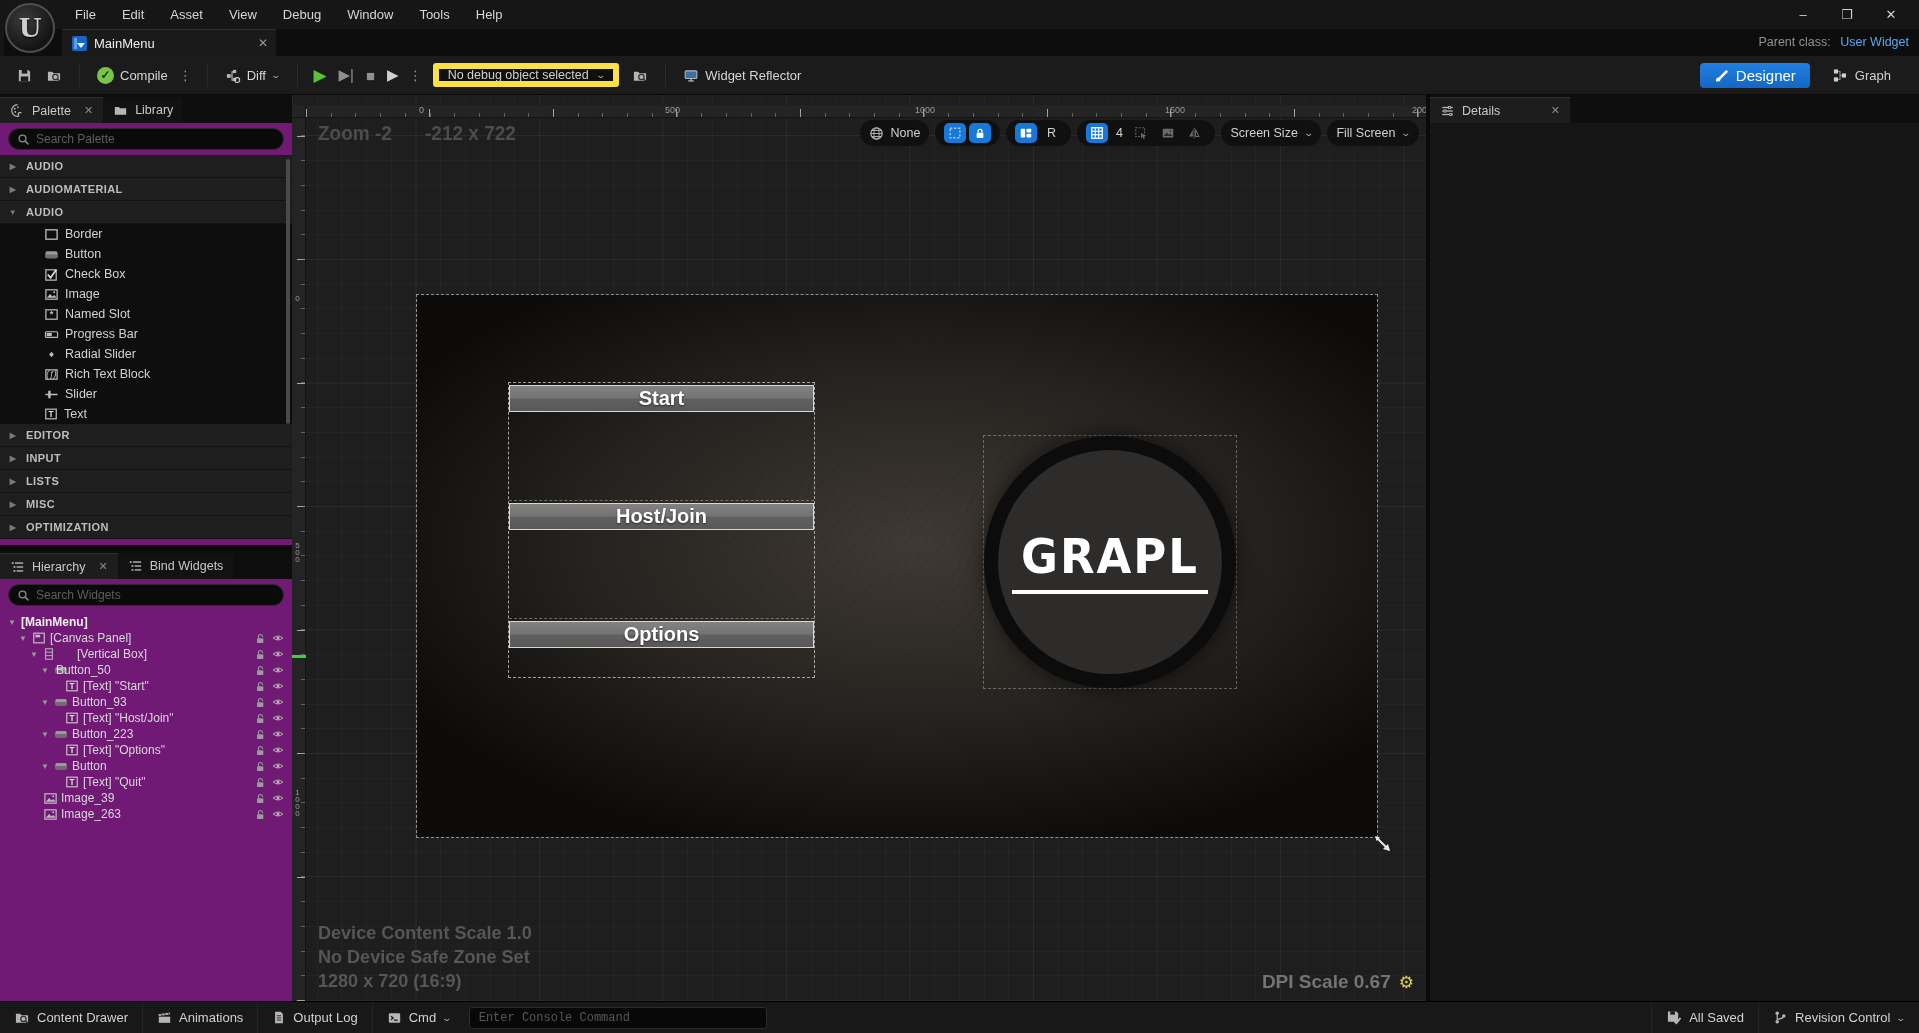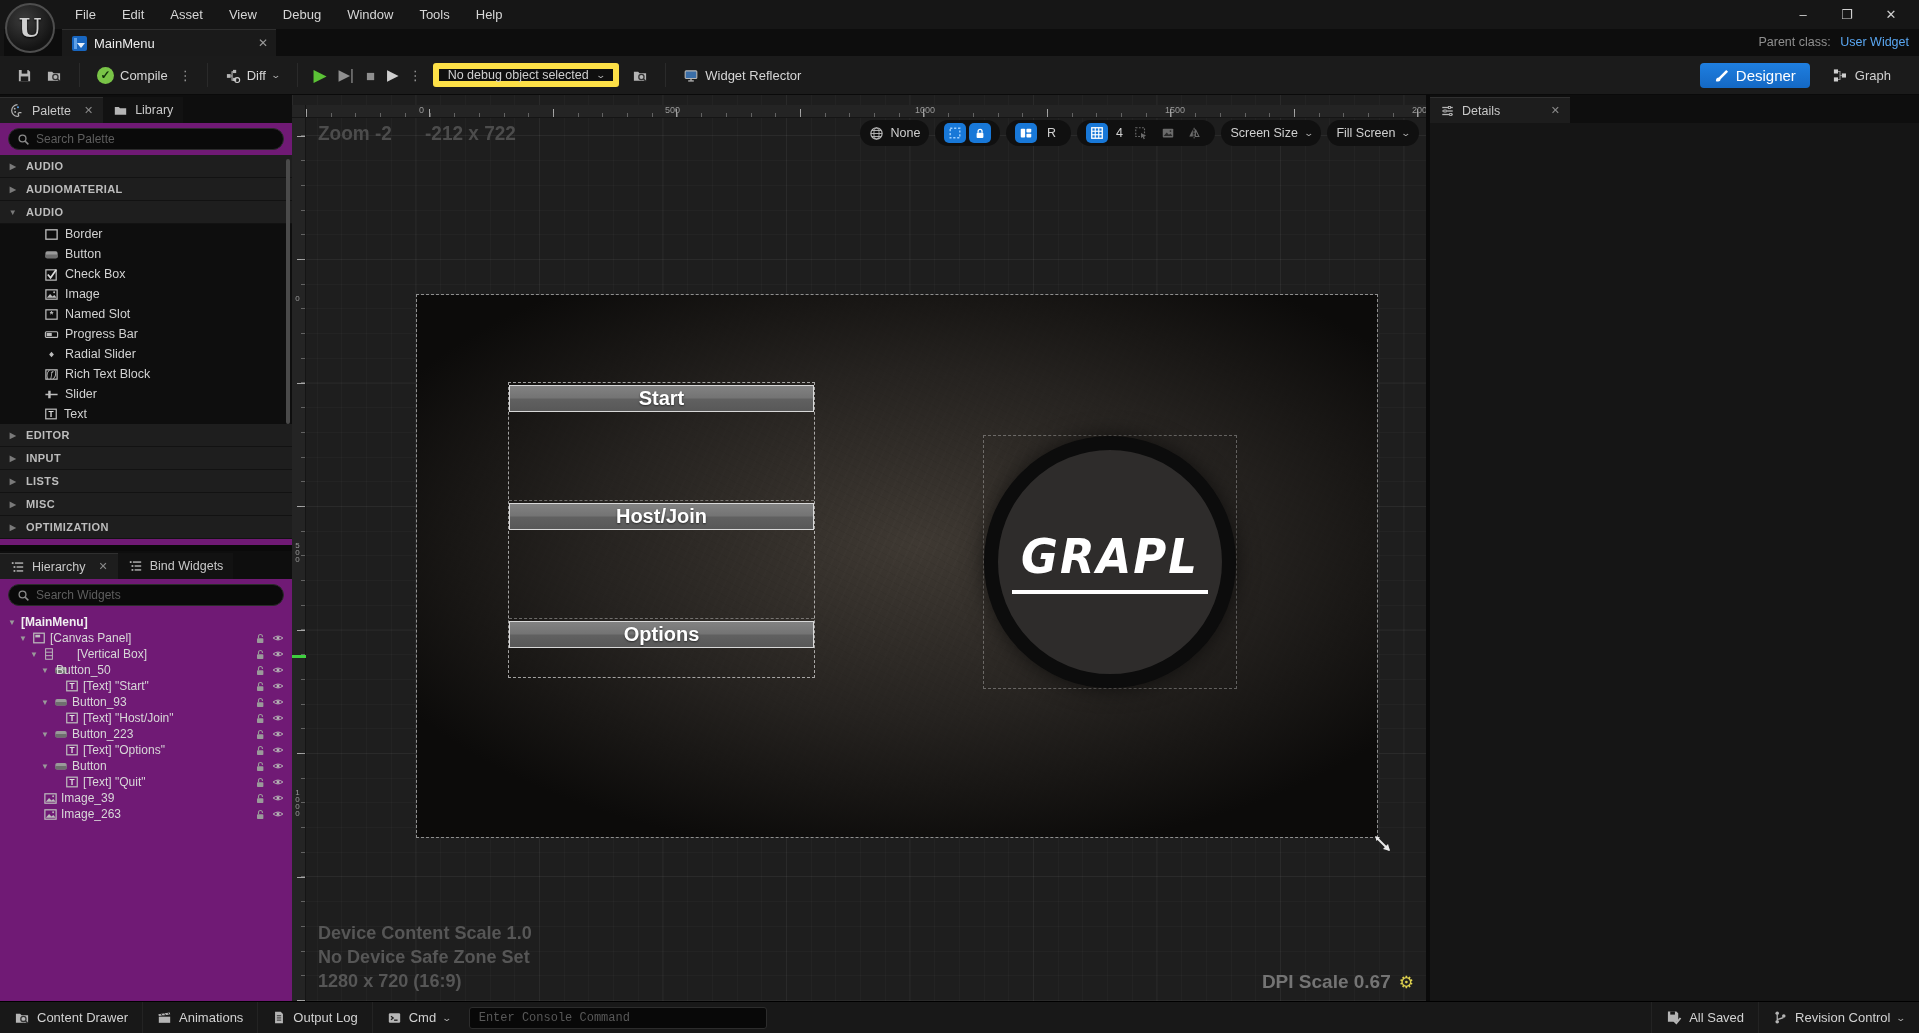--- a/index.html
+++ b/index.html
@@ -119,21 +119,21 @@
       #161311; }
   .vbox { position:absolute; left:91px; top:87px; width:307px; height:296px; border:1px dashed rgba(255,255,255,.6); }
   .vslot { position:relative; width:100%; border-bottom:1px dashed rgba(255,255,255,.35); }
   .vslot:last-child { border-bottom:0; }
   .menu-btn { position:absolute; left:0; right:0; top:2px; height:27px;
     background:linear-gradient(180deg,#828282 0%,#747474 46%,#606060 54%,#585858 100%);
     border:1px solid #d8d8d8; display:flex; align-items:center; justify-content:center;
     font-size:20px; font-weight:bold; color:#fff; text-shadow:0 1px 2px rgba(0,0,0,.55); }
   .logo-box { position:absolute; left:566px; top:140px; width:254px; height:254px; border:1px dashed rgba(255,255,255,.3); }
   .logo-circle { position:absolute; inset:0; border-radius:50%; border:14px solid #0c0c0c; background:#2e2c2b;
-    display:flex; flex-direction:column; align-items:center; justify-content:center; box-shadow:0 0 22px rgba(0,0,0,.6);font-style:italic; }
+    display:flex; flex-direction:column; align-items:center; justify-content:center; box-shadow:0 0 22px rgba(0,0,0,.6); }
   .logo-text { font-family:"DejaVu Sans", sans-serif; font-weight:800; font-size:45px; letter-spacing:2px; color:#fff; transform:scaleY(1.06); }
   .logo-underline { width:196px; height:4px; background:#fff; margin-top:7px; }
 
   .resize-glyph { position:absolute; left:1080px; top:738px; color:#e8e8e8; }
 
   .canvas-status { position:absolute; left:26px; top:826px; font-size:19px; font-weight:bold; color:#565656; line-height:24px; transform:scaleX(.95); transform-origin:left; }
   .dpi { position:absolute; right:12px; top:876px; display:flex; align-items:center; gap:8px; font-size:19px; font-weight:bold; color:#747474; }
   .dpi .gear { color:#ddd04e; font-size:17px; font-weight:normal; }
 
   

